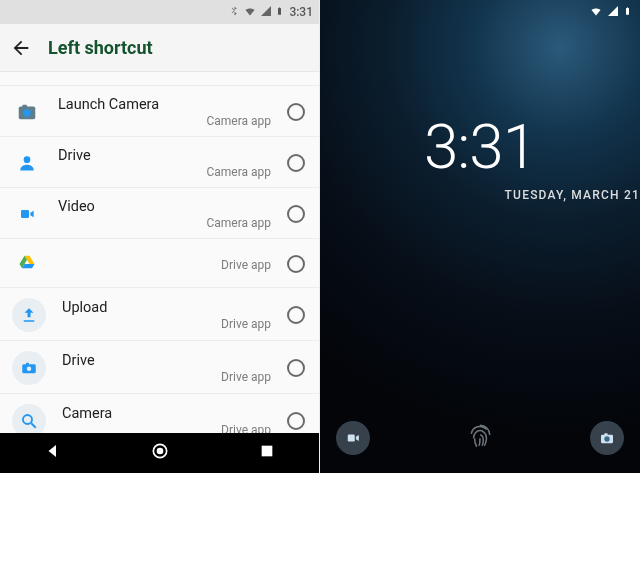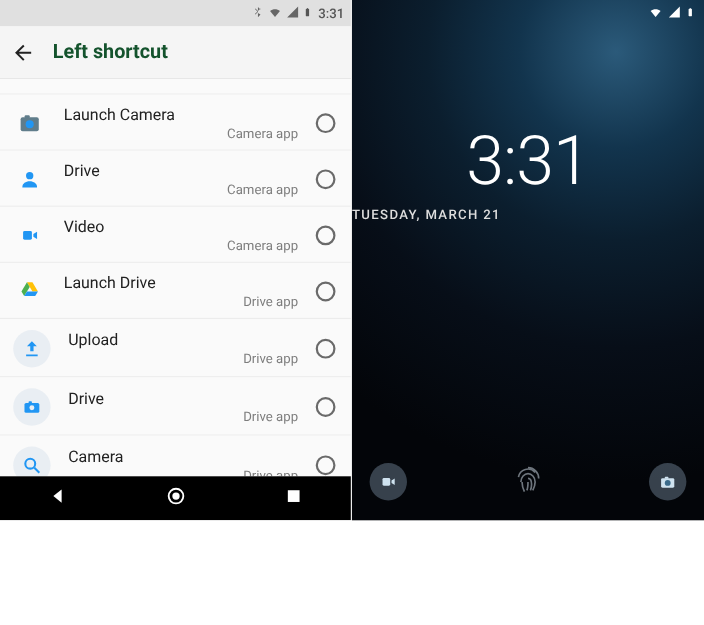--- a/index.html
+++ b/index.html
@@ -67,21 +67,21 @@
     height: 24px; display:flex; justify-content:flex-end; align-items:center;
     padding: 0 8px; gap: 4px; color:#fff; font-size:12px;
   }
   .clock-big {
     position:absolute; top: 116px; left:0; right:0;
     text-align: center; color:#fff;
     font-size: 62px; font-weight: 300; line-height: 1; letter-spacing: -1px;
   }
   .date-line {
     position:absolute; top: 188px; left:0; right:0;
-    text-align:left; color:#ddd;
+    text-align:right; color:#ddd;
     font-size: 12px; letter-spacing: 1.2px; font-weight: 500;
   }
   .right-bottom {
     position:absolute; bottom: 18px; left:0; right:0;
     display:flex; justify-content:space-between; align-items:center;
     padding: 0 16px;
   }
   .shortcut-circle {
     width: 34px; height:34px; border-radius:50%;
     background: rgba(120,140,160,0.45);
@@ -180,21 +180,20 @@
 
     <div class="row">
       <div class="icon-wrap">
         <svg width="22" height="20" viewBox="0 0 24 24">
             <path fill="#ffc107" d="M9 2h6l6 10h-6L9 2z"></path>
             <path fill="#4caf50" d="M3 12l6-10 3 5-6 10-3-5z"></path>
             <path fill="#2196f3" d="M6 17h12l3-5H9l-3 5z"></path>
           </svg>
       </div>
       <div class="labels">
-        <div class="t1">Launch Drive</div>
         <div class="t2">Drive app</div>
       </div>
       <div class="radio"></div>
     </div>
 
     <div class="row">
       <div class="icon-bg-circle">
         <svg width="18" height="18" viewBox="0 0 24 24" fill="#2196f3">
             <path d="M12 3l6 6h-4v6h-4V9H6l6-6zM5 19h14v2H5z"></path>
           </svg>

